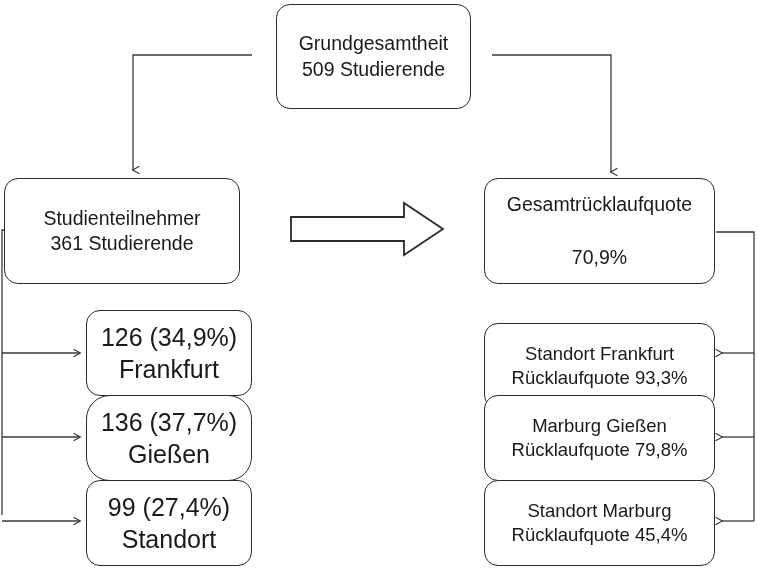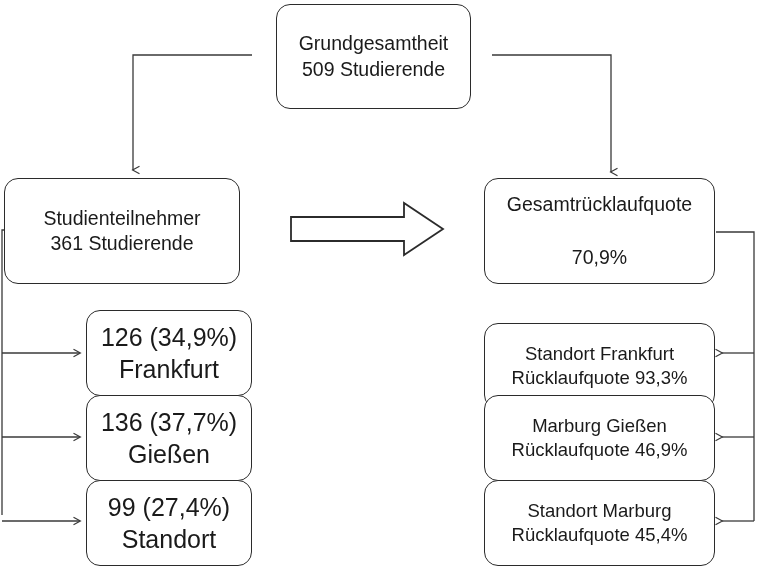--- a/index.html
+++ b/index.html
@@ -45,21 +45,21 @@
   }
   .node-lg .line { font-size: 19.5px; }
   .node-md .line { font-size: 25px; }
   .node-sm .line { font-size: 18.5px; }
 
   #node-grundgesamtheit { left: 252px; top: 4px;  width: 195px; height: 105px; margin-left: 24px; }
   #node-studienteilnehmer { left: 4px;  top: 178px; width: 236px; height: 106px; }
   #node-gesamtruecklauf  { left: 484px; top: 178px; width: 231px; height: 106px; gap: 27px; }
 
   #node-frankfurt-left { left: 86px; top: 310px; width: 166px; height: 86px; }
-  #node-giessen-left   { left: 86px; top: 395px; width: 166px; height: 86px; }
+  #node-giessen-left   { left: 86px; top: 395px; width: 166px; height: 86px; border-radius: 24px; }
   #node-marburg-left   { left: 86px; top: 480px; width: 166px; height: 86px; }
 
   #node-frankfurt-right { left: 484px; top: 310px; width: 231px; height: 86px; margin-top: 13px; }
   #node-giessen-right   { left: 484px; top: 395px; width: 231px; height: 86px; }
   #node-marburg-right   { left: 484px; top: 480px; width: 231px; height: 86px; }
 </style>
 </head>
 <body>
 
 <div id="diagram-root">
@@ -127,21 +127,21 @@
     <span class="line">Standort</span>
   </div>
 
   <div class="node node-sm" id="node-frankfurt-right">
     <span class="line">Standort Frankfurt</span>
     <span class="line">Rücklaufquote 93,3%</span>
   </div>
 
   <div class="node node-sm" id="node-giessen-right">
     <span class="line">Marburg Gießen</span>
-    <span class="line">Rücklaufquote 46,9%</span>
+    <span class="line">Rücklaufquote 79,8%</span>
   </div>
 
   <div class="node node-sm" id="node-marburg-right">
     <span class="line">Standort Marburg</span>
     <span class="line">Rücklaufquote 45,4%</span>
   </div>
 
 </div>
 
 </body></html>

